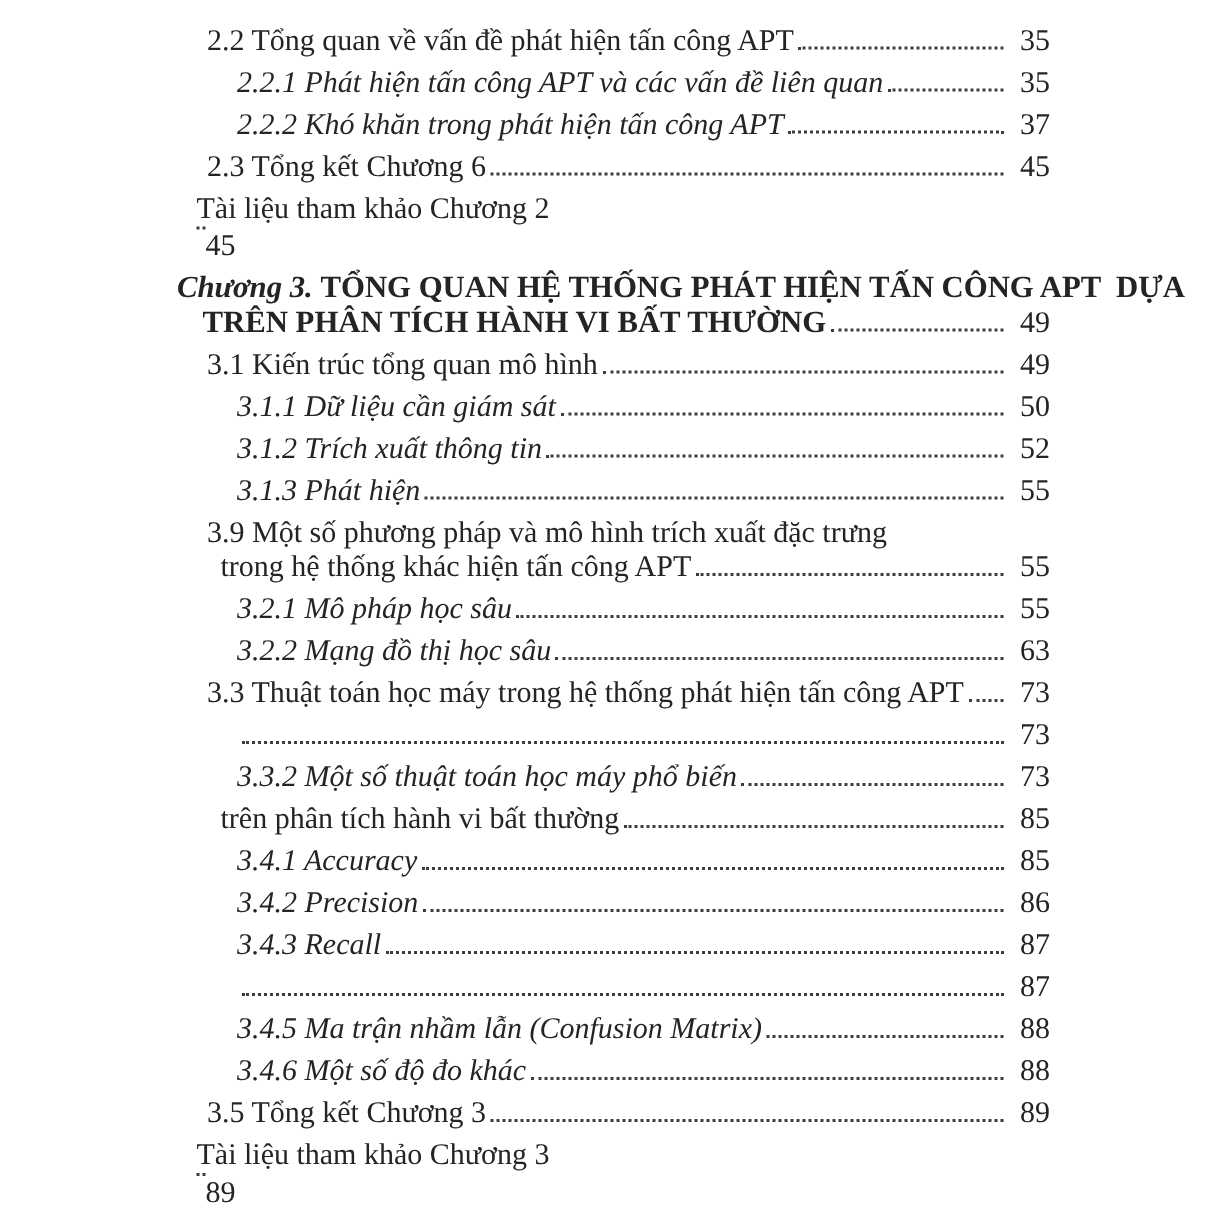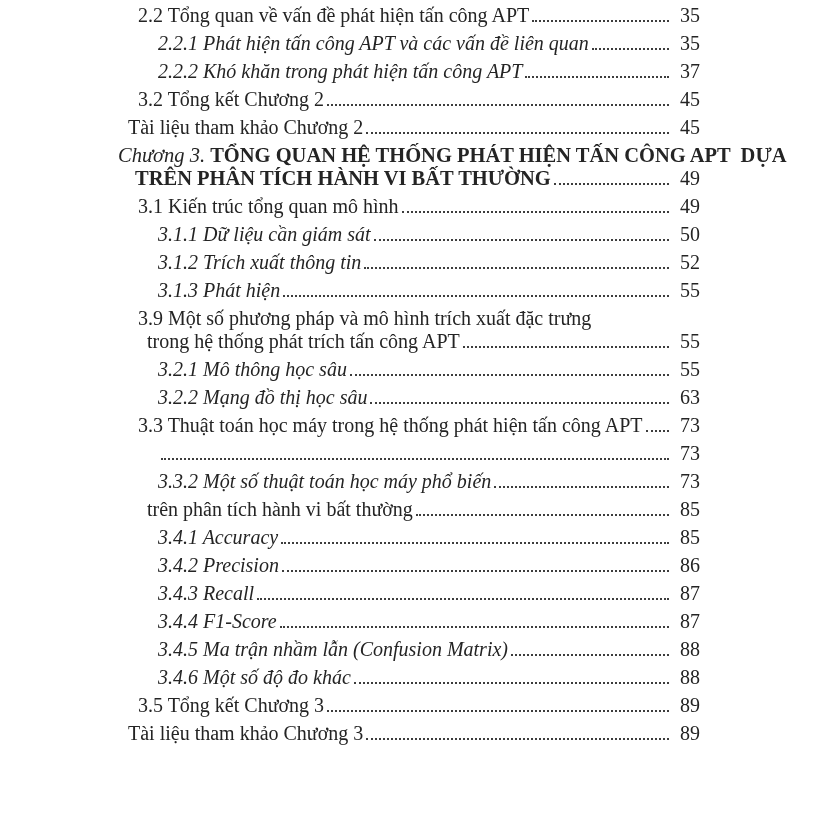--- a/index.html
+++ b/index.html
@@ -7,38 +7,38 @@
     width: 815px;
     height: 815px;
     background: #ffffff;
     overflow: hidden;
     font-family: "Liberation Serif", "DejaVu Serif", serif;
     color: #242424;
   }
   .toc {
     width: 815px;
     height: 815px;
-    padding: 4px 115px 6px 0;
+    padding: 16px 115px 6px 0;
   }
   .entry { margin-bottom: 5px; }
   .line {
     display: flex;
     align-items: baseline;
     line-height: 23px;
     font-size: 20px;
   }
   .text { white-space: pre; }
   
   .h1 .line      { padding-left: 138px; }
   .h1 .line.cont { padding-left: 147px; }
   .h2 .line      { padding-left: 158px; }
-  .ref .line     { padding-left: 128px; }
+  .ref .line     { padding-left: 128px; flex-direction: column; }
   .chapter .line      { padding-left: 118px; font-weight: 700; font-size: 20.5px; }
   .chapter .line.cont { padding-left: 135px; }
-  .chapter-prefix { font-style: italic; font-weight: 400; }
+  .chapter-prefix { font-style: italic; font-weight: 700; }
   .h2 .text { font-style: italic; }
   
   .leader {
     flex: 1 1 auto;
     min-width: 6px;
     border-bottom: 2px dotted #3d3d3d;
     margin: 0 5px 0 3px;
   }
   
   .page {
@@ -71,21 +71,21 @@
     </div>
     <div class="entry h2">
       <div class="line">
         <span class="text">2.2.2 Khó khăn trong phát hiện tấn công APT</span>
         <span class="leader"></span>
         <span class="page">37</span>
       </div>
     </div>
     <div class="entry h1">
       <div class="line">
-        <span class="text">3.2 Tổng kết Chương 2</span>
+        <span class="text">2.3 Tổng kết Chương 6</span>
         <span class="leader"></span>
         <span class="page">45</span>
       </div>
     </div>
     <div class="entry ref">
       <div class="line">
         <span class="text">Tài liệu tham khảo Chương 2</span>
         <span class="leader"></span>
         <span class="page">45</span>
       </div>
@@ -126,28 +126,28 @@
         <span class="text">3.1.3 Phát hiện</span>
         <span class="leader"></span>
         <span class="page">55</span>
       </div>
     </div>
     <div class="entry h1">
       <div class="line">
         <span class="text">3.9 Một số phương pháp và mô hình trích xuất đặc trưng</span>
       </div>
       <div class="line cont">
-        <span class="text">trong hệ thống phát trích tấn công APT</span>
+        <span class="text">trong hệ thống khác hiện tấn công APT</span>
         <span class="leader"></span>
         <span class="page">55</span>
       </div>
     </div>
     <div class="entry h2">
       <div class="line">
-        <span class="text">3.2.1 Mô thông học sâu</span>
+        <span class="text">3.2.1 Mô pháp học sâu</span>
         <span class="leader"></span>
         <span class="page">55</span>
       </div>
     </div>
     <div class="entry h2">
       <div class="line">
         <span class="text">3.2.2 Mạng đồ thị học sâu</span>
         <span class="leader"></span>
         <span class="page">63</span>
       </div>
@@ -195,21 +195,20 @@
     </div>
     <div class="entry h2">
       <div class="line">
         <span class="text">3.4.3 Recall</span>
         <span class="leader"></span>
         <span class="page">87</span>
       </div>
     </div>
     <div class="entry h2">
       <div class="line">
-        <span class="text">3.4.4 F1-Score</span>
         <span class="leader"></span>
         <span class="page">87</span>
       </div>
     </div>
     <div class="entry h2">
       <div class="line">
         <span class="text">3.4.5 Ma trận nhầm lẫn (Confusion Matrix)</span>
         <span class="leader"></span>
         <span class="page">88</span>
       </div>

